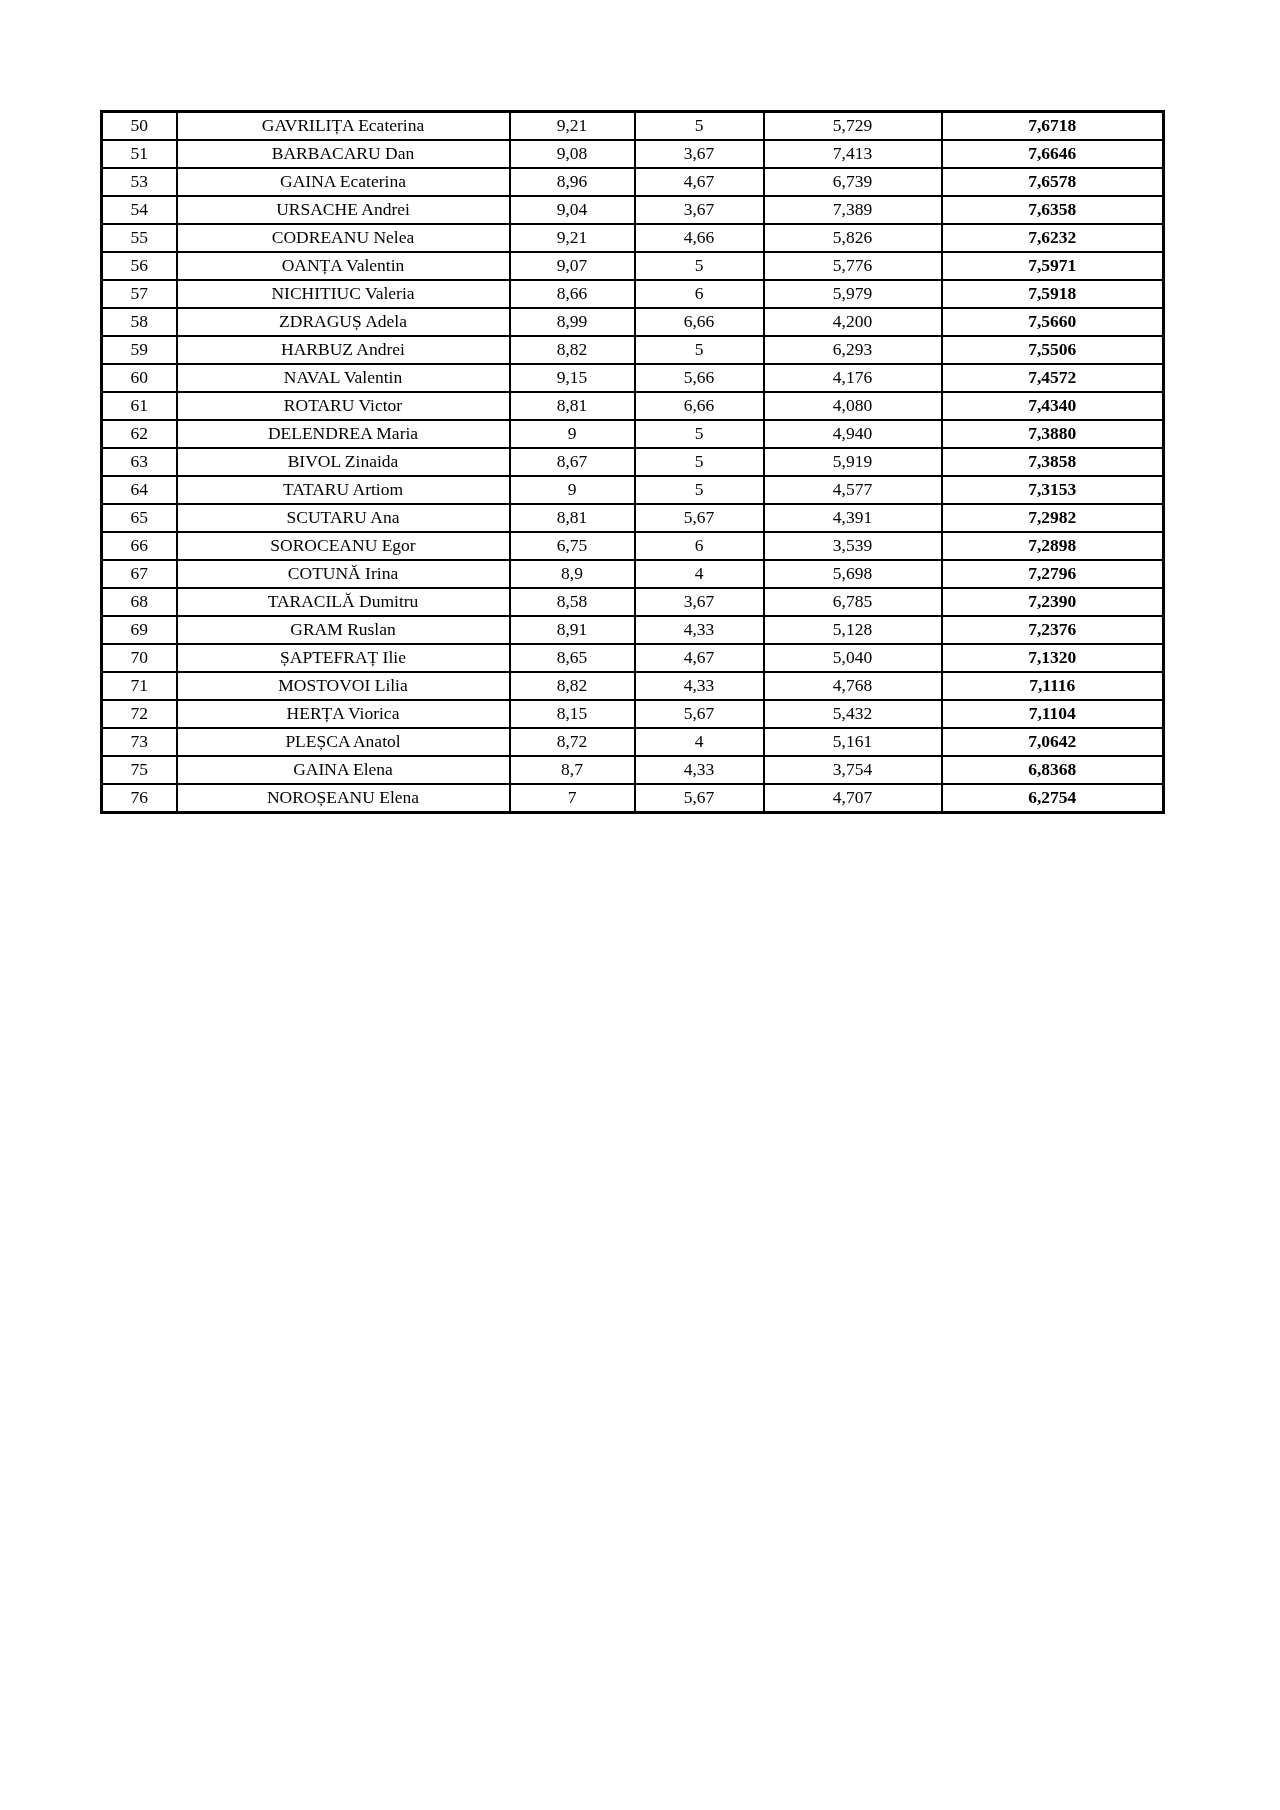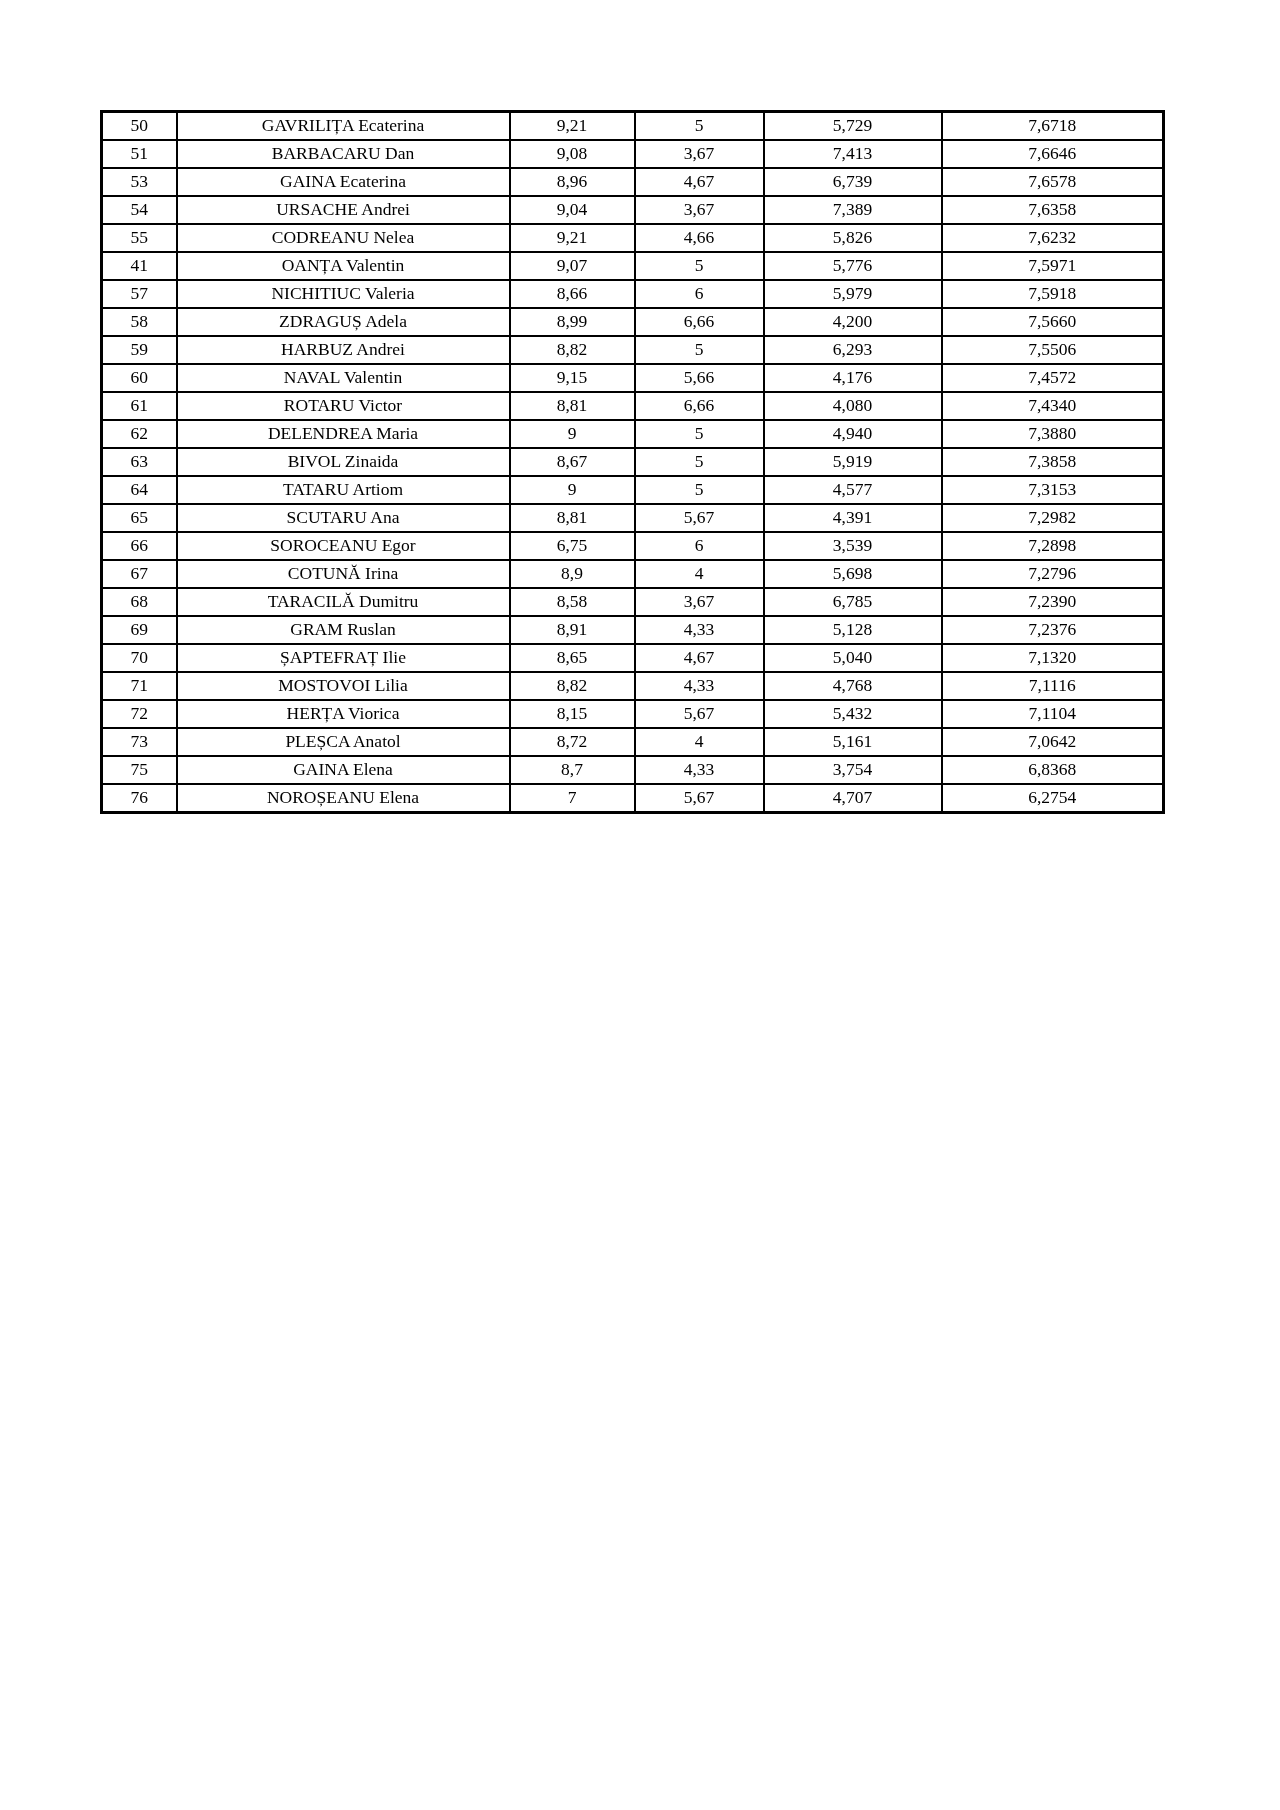--- a/index.html
+++ b/index.html
@@ -33,21 +33,21 @@
     height: 26px;
     padding: 0 2px;
     text-align: center;
     vertical-align: middle;
     font-size: 17.5px;
     line-height: 1;
     overflow: hidden;
     white-space: nowrap;
   }
   table.grades td.final {
-    font-weight: normal;
+    font-weight: bold;
   }
   col.c-no    { width: 75px; }
   col.c-name  { width: 333px; }
   col.c-v1    { width: 125px; }
   col.c-v2    { width: 129px; }
   col.c-v3    { width: 178px; }
   col.c-final { width: 222px; }
 </style>
 </head>
 <body>
@@ -97,21 +97,21 @@
   </tr>
         <tr>
     <td>55</td>
     <td>CODREANU Nelea</td>
     <td>9,21</td>
     <td>4,66</td>
     <td>5,826</td>
     <td class="final">7,6232</td>
   </tr>
         <tr>
-    <td>41</td>
+    <td>56</td>
     <td>OANȚA Valentin</td>
     <td>9,07</td>
     <td>5</td>
     <td>5,776</td>
     <td class="final">7,5971</td>
   </tr>
         <tr>
     <td>57</td>
     <td>NICHITIUC Valeria</td>
     <td>8,66</td>

